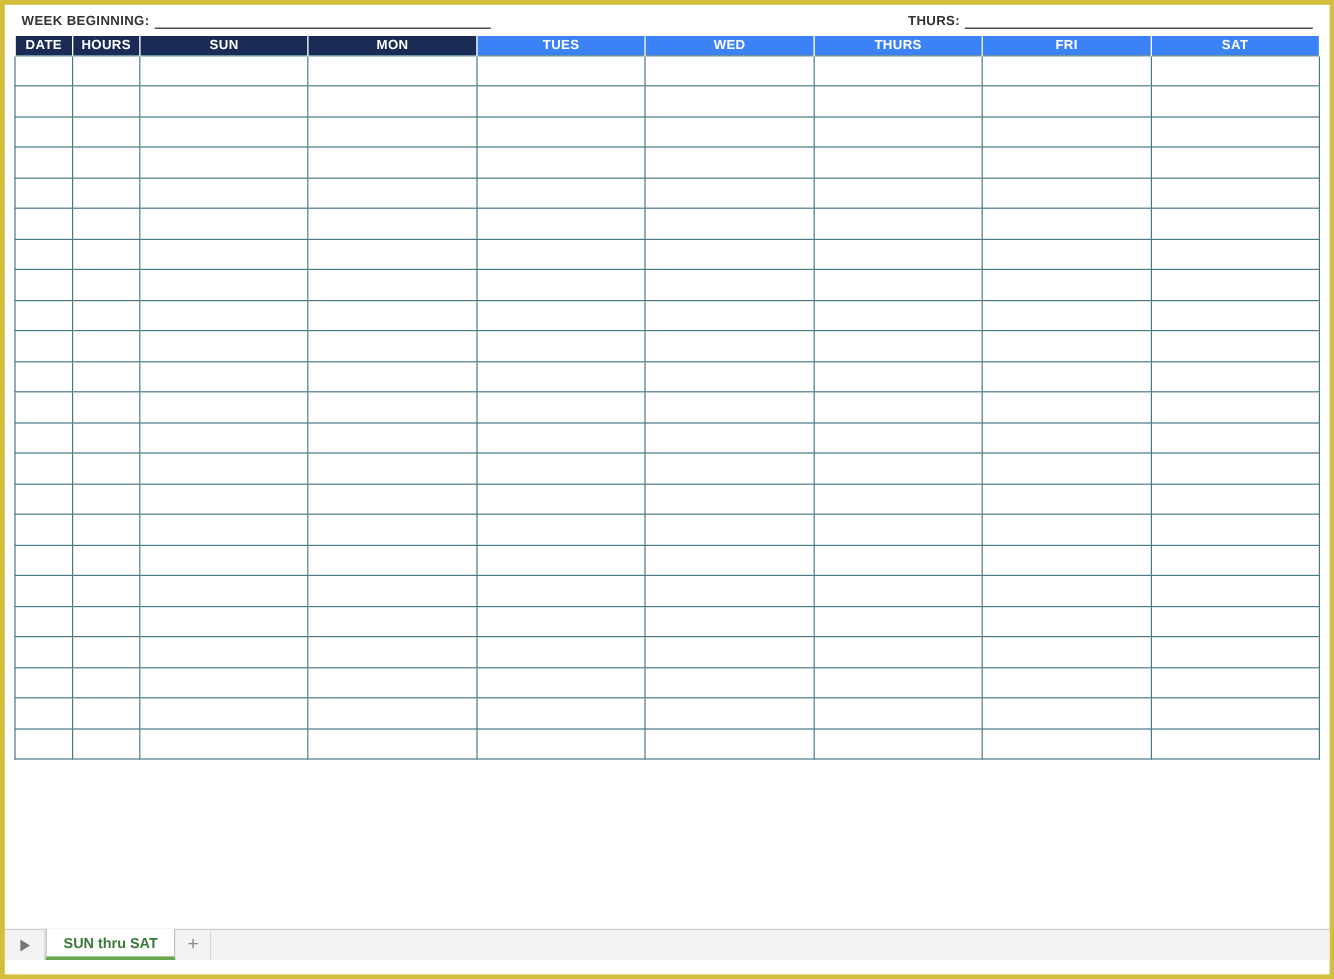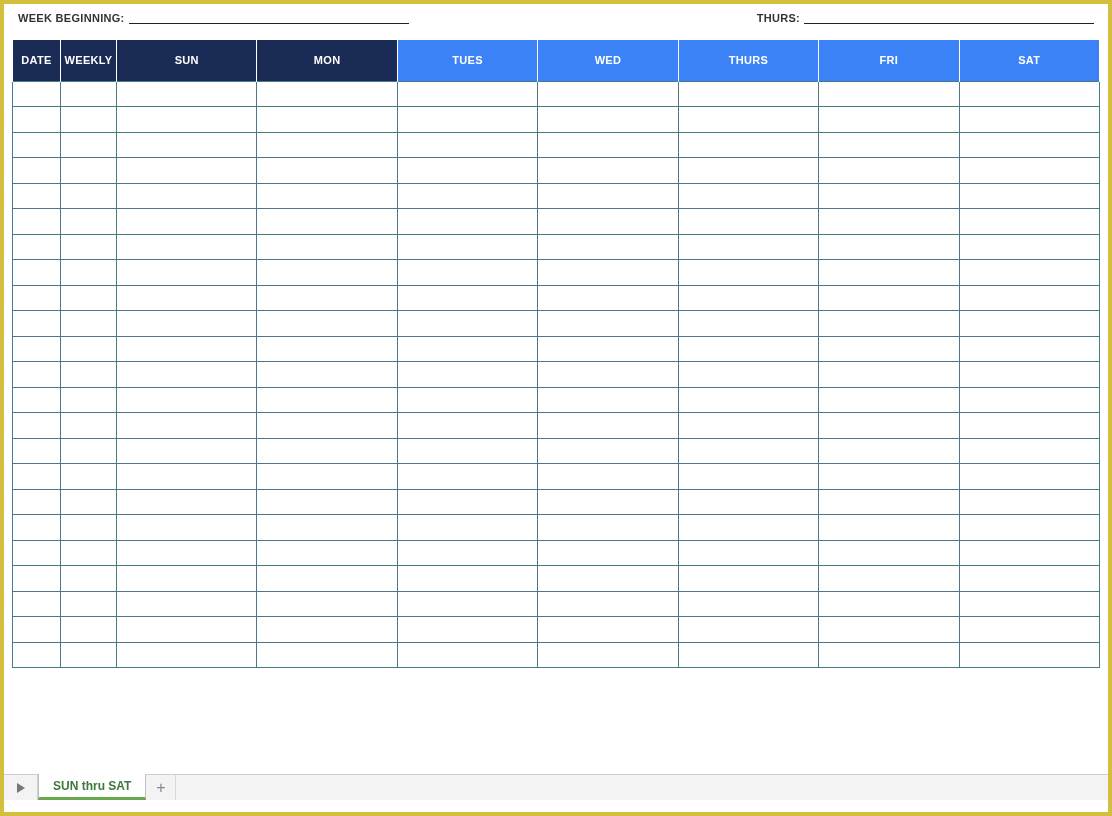--- a/index.html
+++ b/index.html
@@ -20,21 +20,21 @@
       text-align: center;
       color: #1a3d7c;
       font-size: 26px;
       font-weight: bold;
       letter-spacing: 1px;
       padding: 6px 0 4px 0;
     }
     .meta-row {
       display: flex;
       align-items: flex-end;
-      padding: 2px 6px 16px 6px;
+      padding: 2px 6px 6px 6px;
       font-size: 11px;
       font-weight: bold;
       color: #222;
     }
     .meta-label { white-space: nowrap; padding-right: 4px; color: #333; letter-spacing: .3px; }
     .meta-field {
       border-bottom: 1.5px solid #222;
       height: 16px;
       margin-right: 20px;
     }
@@ -44,21 +44,21 @@
     table {
       border-collapse: collapse;
       width: 100%;
       table-layout: fixed;
     }
     th {
       color: #fff;
       font-size: 11px;
       font-weight: bold;
       letter-spacing: .3px;
-      height: 41px;
+      height: 16px;
       border-left: 1px solid #fff;
       border-right: 1px solid #fff;
     }
     th.dark { background: #1a2b56; }
     th.light { background: #3b82f6; }
     col.date { width: 48px; }
     col.hours { width: 56px; }
     col.day { width: auto; }
     td {
       border: 1px solid #4a7a8a;
@@ -136,21 +136,21 @@
         <col class="day">
         <col class="day">
         <col class="day">
         <col class="day">
         <col class="day">
         <col class="day">
     </colgroup>
     <thead>
       <tr>
         <th class="dark">DATE</th>
-        <th class="dark">WEEKLY</th>
+        <th class="dark">HOURS</th>
         <th class="dark">SUN</th>
         <th class="dark">MON</th>
         <th class="light">TUES</th>
         <th class="light">WED</th>
         <th class="light">THURS</th>
         <th class="light">FRI</th>
         <th class="light">SAT</th>
       </tr>
     </thead>
     <tbody id="schedule-body">

